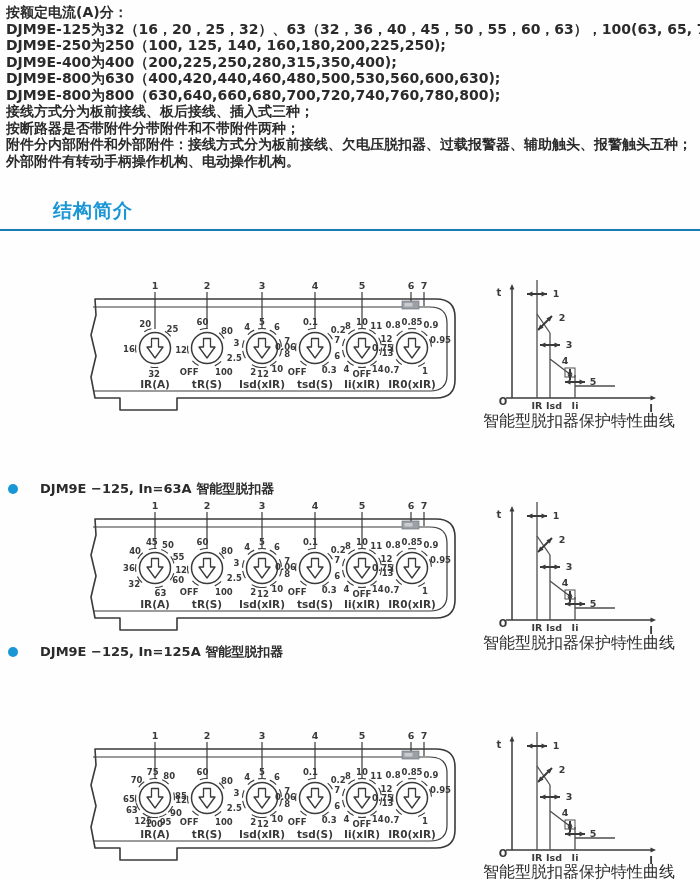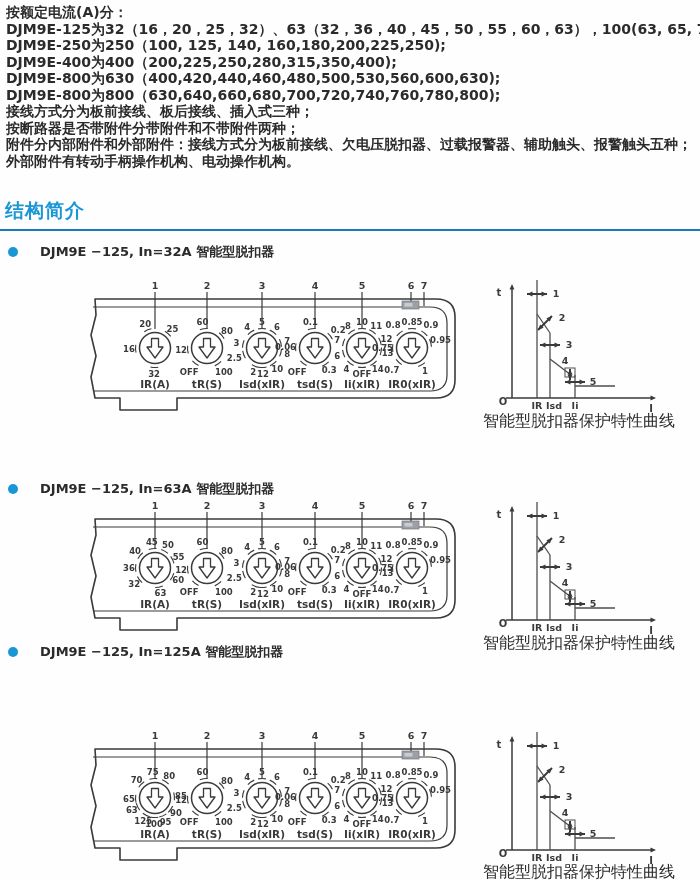--- a/index.html
+++ b/index.html
@@ -28,27 +28,23 @@
     <div>DJM9E-250为250（100, 125, 140, 160,180,200,225,250);</div>
     <div>DJM9E-400为400（200,225,250,280,315,350,400);</div>
     <div>DJM9E-800为630（400,420,440,460,480,500,530,560,600,630);</div>
     <div>DJM9E-800为800（630,640,660,680,700,720,740,760,780,800);</div>
     <div>接线方式分为板前接线、板后接线、插入式三种；</div>
     <div>按断路器是否带附件分带附件和不带附件两种；</div>
     <div>附件分内部附件和外部附件：接线方式分为板前接线、欠电压脱扣器、过载报警器、辅助触头、报警触头五种；</div>
     <div>外部附件有转动手柄操作机构、电动操作机构。</div>
   </div>
 
-  <div class="section-title" style="color: rgb(25, 150, 214);">结构简介</div>
+  <div class="section-title" style="color: rgb(25, 150, 214); margin-left: 48px;">结构简介</div>
   <div class="section-rule" style="background: rgb(27, 122, 184);"></div>
 
-  <div class="row-heading" style="top:244px">
-    <span class="bullet" style="background: rgb(25, 150, 214);"></span>
-    <span>DJM9E −125, In=32A 智能型脱扣器</span>
-  </div>
   <svg class="panel-svg" style="top:273px" viewBox="0 0 390 155">
       <path d="M 15 26 H 356 Q 375 26 375 44 V 107 Q 375 125 356 125 H 97 V 137 H 40 V 125 H 15 L 11 104 L 16 83 L 11 62 L 16 42 Z" fill="#fff" stroke="#3a3a3a" stroke-width="1.6" stroke-linejoin="round"></path>
       <path d="M 13 34 H 350 Q 367 34 367 50 V 102 Q 367 118 350 118 H 13" fill="none" stroke="#3a3a3a" stroke-width="1.2"></path>
       <rect x="322" y="28" width="17" height="8" fill="#9ba1a7" stroke="#70767c" stroke-width="0.7"></rect>
       <rect x="324.5" y="30" width="8" height="3.5" fill="#c9cdd1"></rect>
       <text x="75" y="16" font-size="9.5" font-weight="600" text-anchor="middle" fill="#3a3a3a" font-family="&quot;DejaVu Sans&quot;,&quot;Liberation Sans&quot;,sans-serif">1</text>
       <line x1="75" y1="19" x2="75" y2="56" stroke="#3a3a3a" stroke-width="1.2"></line>
       <text x="127" y="16" font-size="9.5" font-weight="600" text-anchor="middle" fill="#3a3a3a" font-family="&quot;DejaVu Sans&quot;,&quot;Liberation Sans&quot;,sans-serif">2</text>
       <line x1="127" y1="19" x2="127" y2="56" stroke="#3a3a3a" stroke-width="1.2"></line>
       <text x="182" y="16" font-size="9.5" font-weight="600" text-anchor="middle" fill="#3a3a3a" font-family="&quot;DejaVu Sans&quot;,&quot;Liberation Sans&quot;,sans-serif">3</text>

